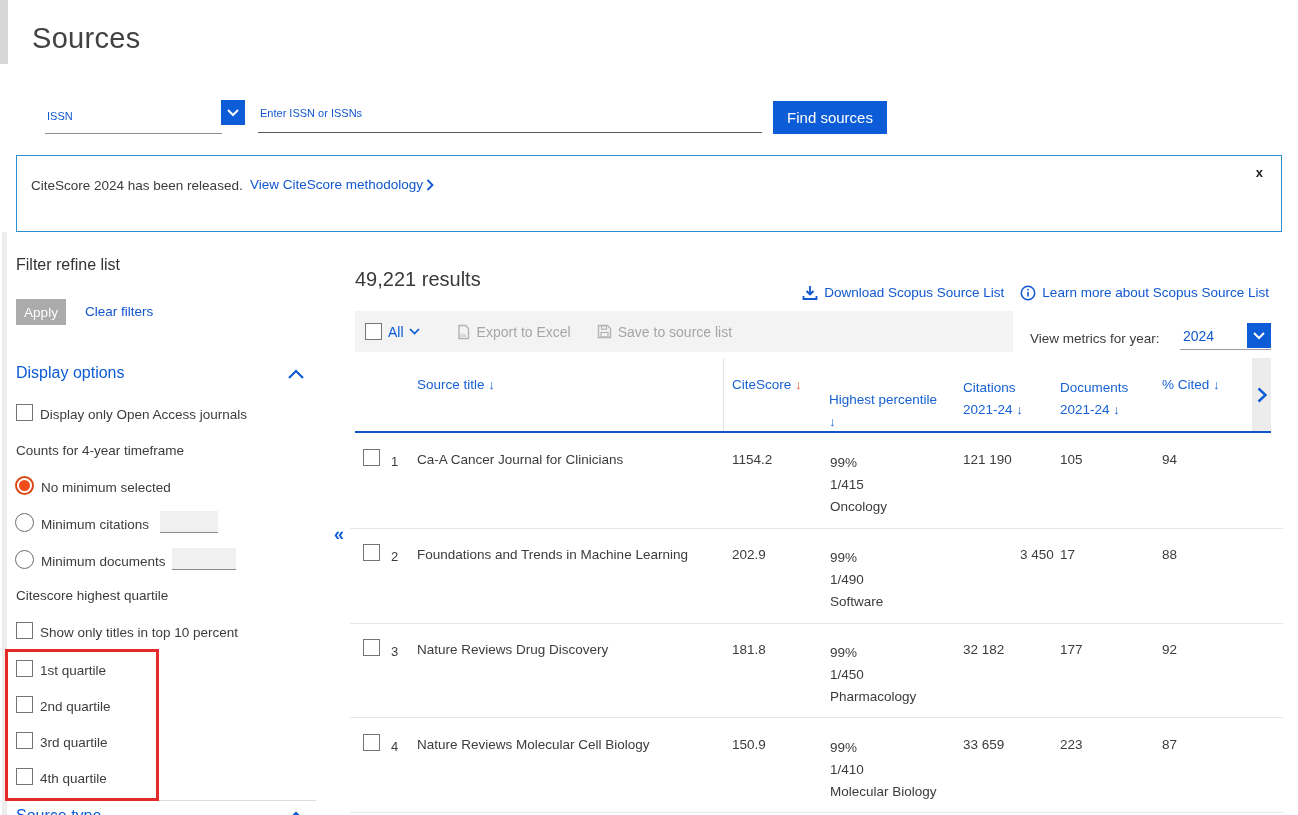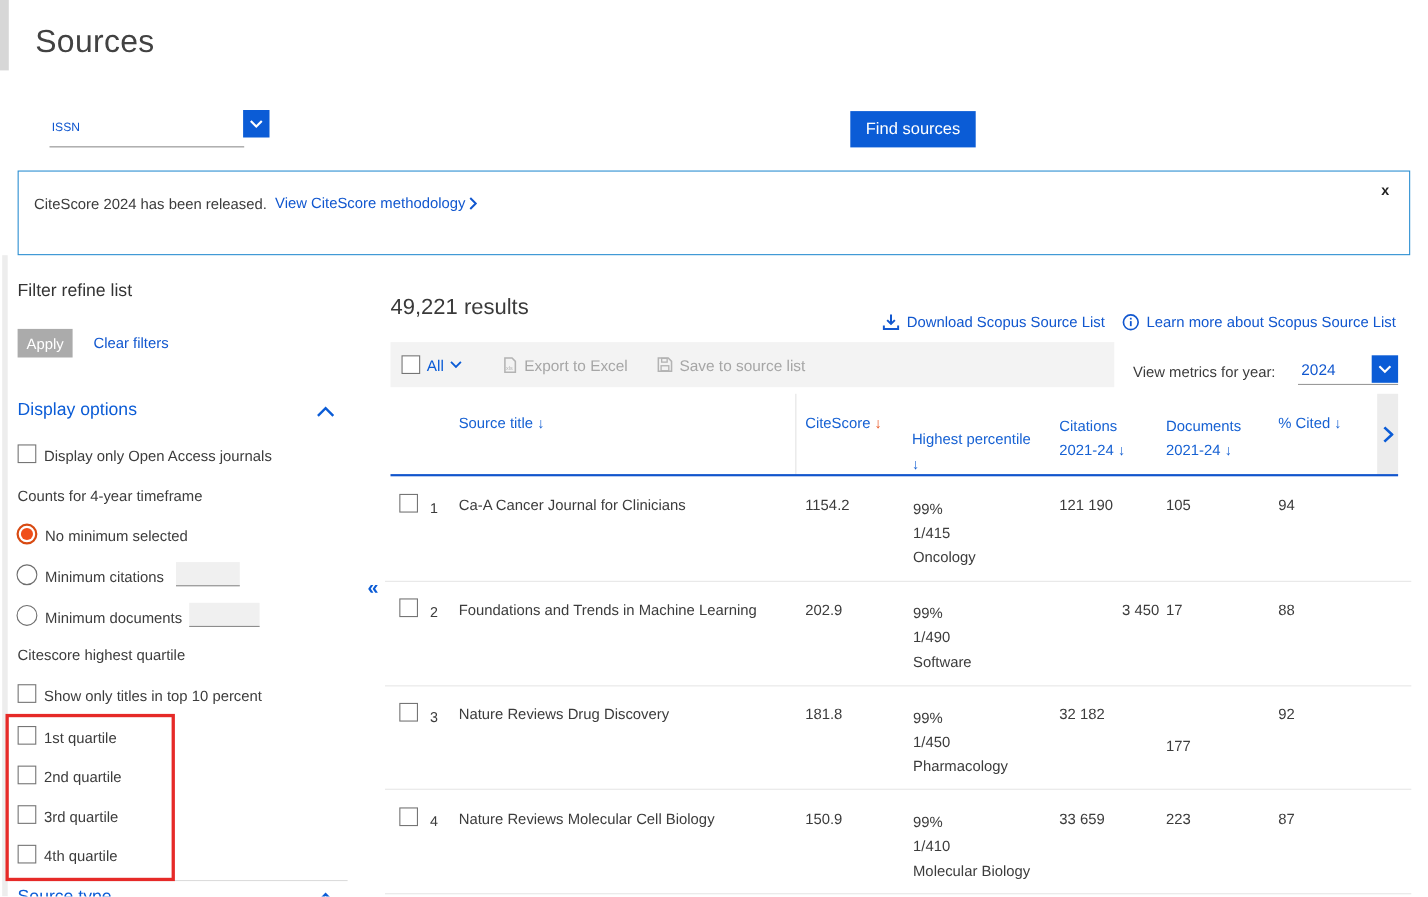--- a/index.html
+++ b/index.html
@@ -66,20 +66,24 @@
   <div class="abs" style="left:45px; top:104px; width:200px; height:30px;">
     <span class="t15" style="position:absolute; left:2px; top:6px; color:#1157cf;">ISSN</span>
     <div class="underline-bar" style="position:absolute; left:0; top:29px; width:177px;"></div>
     <div class="dd-btn" style="left:176px; top:-4px;">
       <svg width="12" height="8" viewBox="0 0 12 8">
           <path d="M1 1l5 5 5-5" fill="none" stroke="#fff" stroke-width="2"></path>
         </svg>
     </div>
   </div>
 
+  <div class="abs" style="left:258px; top:100px; width:504px; height:33px;">
+    <span class="t15" style="position:absolute; left:2px; top:7px; color:#1157cf;">Enter ISSN or ISSNs</span>
+    <div style="position:absolute; left:0; top:32px; width:504px; height:1px; background:#5a5a5a;"></div>
+  </div>
 
   <button class="find-btn">Find sources</button>
 
   <div class="banner">
     <span class="banner-text">CiteScore 2024 has been released.</span>
     <span class="banner-link">
       <span>View CiteScore methodology</span>
       <svg width="8" height="12" viewBox="0 0 8 12">
           <path d="M1.5 1l5 5-5 5" fill="none" stroke="#1157cf" stroke-width="1.8"></path>
         </svg>
@@ -271,21 +275,21 @@
   <span class="abs cb" style="left:363px; top:639px;"></span>
   <span class="cell" style="left:391px; top:644px; font-size:13px;">3</span>
   <span class="cell" style="left:417px; top:642px;">Nature Reviews Drug Discovery</span>
   <span class="cell" style="left:732px; top:642px;">181.8</span>
   <div class="cell pct-line" style="left:830px; top:642px;">
     <div>99%</div>
       <div>1/450</div>
       <div>Pharmacology</div>
   </div>
   <span class="cell" style="left:963px; top:642px;">32 182</span>
-  <span class="cell" style="left:1060px; top:642px;margin-top:29px;">177</span>
+  <span class="cell" style="left:1060px; top:642px;">177</span>
   <span class="cell" style="left:1162px; top:642px;">92</span>
   <div class="row-div" style="top:717px;"></div>
 
   <span class="abs cb" style="left:363px; top:734px;"></span>
   <span class="cell" style="left:391px; top:739px; font-size:13px;">4</span>
   <span class="cell" style="left:417px; top:737px;">Nature Reviews Molecular Cell Biology</span>
   <span class="cell" style="left:732px; top:737px;">150.9</span>
   <div class="cell pct-line" style="left:830px; top:737px;">
     <div>99%</div>
       <div>1/410</div>

